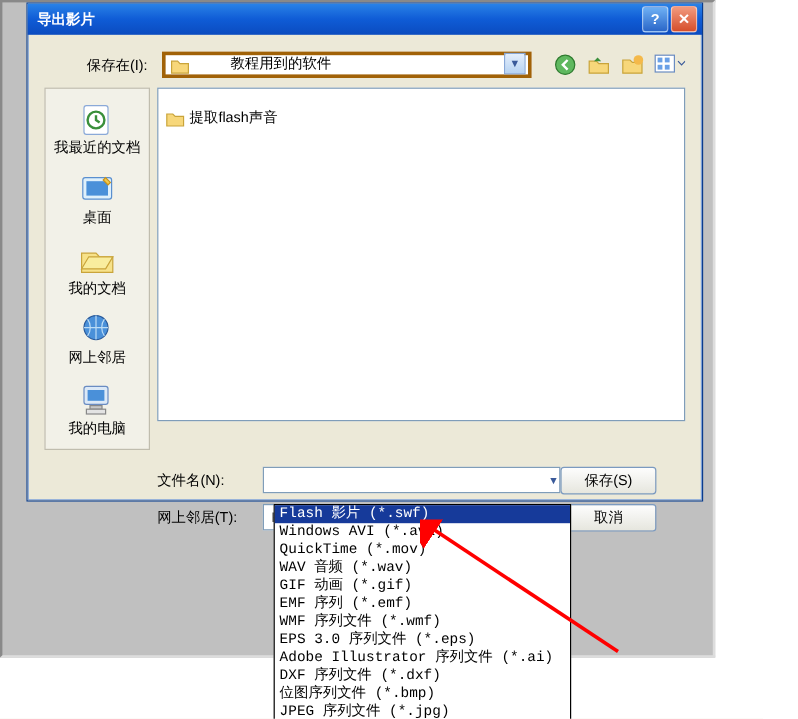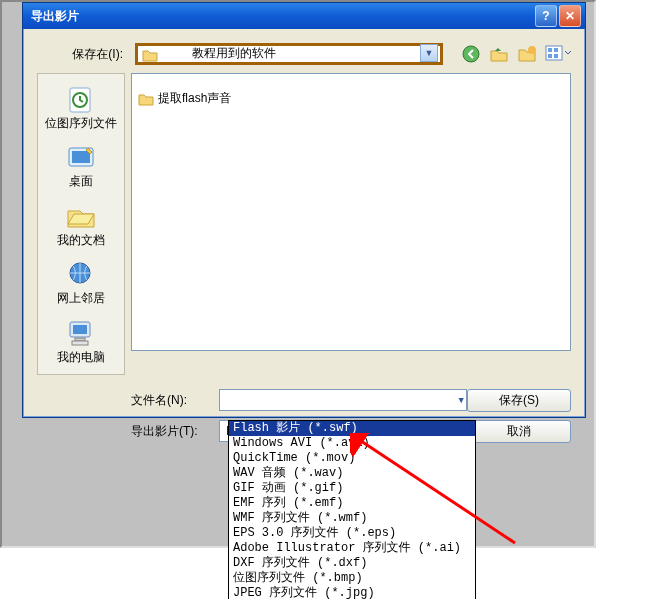--- a/index.html
+++ b/index.html
@@ -128,21 +128,21 @@
     height: 22px;
     border: 1px solid #7f9db9;
     background: #fff;
     display: flex;
     align-items:center;
     padding: 0 2px 0 6px;
     font-family: "Courier New", monospace;
   }
   .form-row .field .combo-text { flex:1; }
   .button {
-    width: 104px; height: 23px;
+    width: 80px; height: 23px;
     background: linear-gradient(#fdfdfd,#e6e6de);
     border: 1px solid #7b9ac0;
     border-radius: 3px;
     display:flex; align-items:center; justify-content:center;
   }
   .dropdown-list {
     position: absolute;
     left: 228px;
     top: 420px;
     width: 248px;
@@ -236,21 +236,21 @@
   </div>
 
   <div class="body-area">
     <div class="places">
       <div class="place-item">
         <svg width="34" height="30">
             <rect x="6" y="4" width="20" height="24" rx="2" fill="#fff" stroke="#8aa9d8"></rect>
             <circle cx="16" cy="16" r="7" fill="none" stroke="#3a8f3a" stroke-width="2"></circle>
             <path d="M16 12v4l3 2" stroke="#3a8f3a" stroke-width="2" fill="none"></path>
           </svg>
-        <span>位图序列文件</span>
+        <span>我最近的文档</span>
       </div>
       <div class="place-item">
         <svg width="34" height="30">
             <rect x="5" y="6" width="24" height="18" rx="2" fill="#dff0fb" stroke="#5a8fcf"></rect>
             <rect x="8" y="9" width="18" height="12" fill="#4a90d9"></rect>
             <path d="M24 6l4 4-2 2-4-4z" fill="#f2c84a" stroke="#c9921a"></path>
           </svg>
         <span>桌面</span>
       </div>
       <div class="place-item">
@@ -295,21 +295,21 @@
       <span class="lbl" style="margin-left:94px;">文件名(N):</span>
       <div class="field">
         <span class="combo-text"></span>
         <div class="drop-btn"><span class="chevron">▼</span></div>
       </div>
       <div class="button">
         <span>保存(S)</span>
       </div>
     </div>
     <div class="form-row">
-      <span class="lbl" style="margin-left:94px;">导出影片(T):</span>
+      <span class="lbl" style="margin-left:94px;">网上邻居(T):</span>
       <div class="field">
         <span class="combo-text">Flash 影片 (*.swf)</span>
         <div class="drop-btn"><span class="chevron">▼</span></div>
       </div>
       <div class="button">
         <span>取消</span>
       </div>
     </div>
   </div>
 </div>

